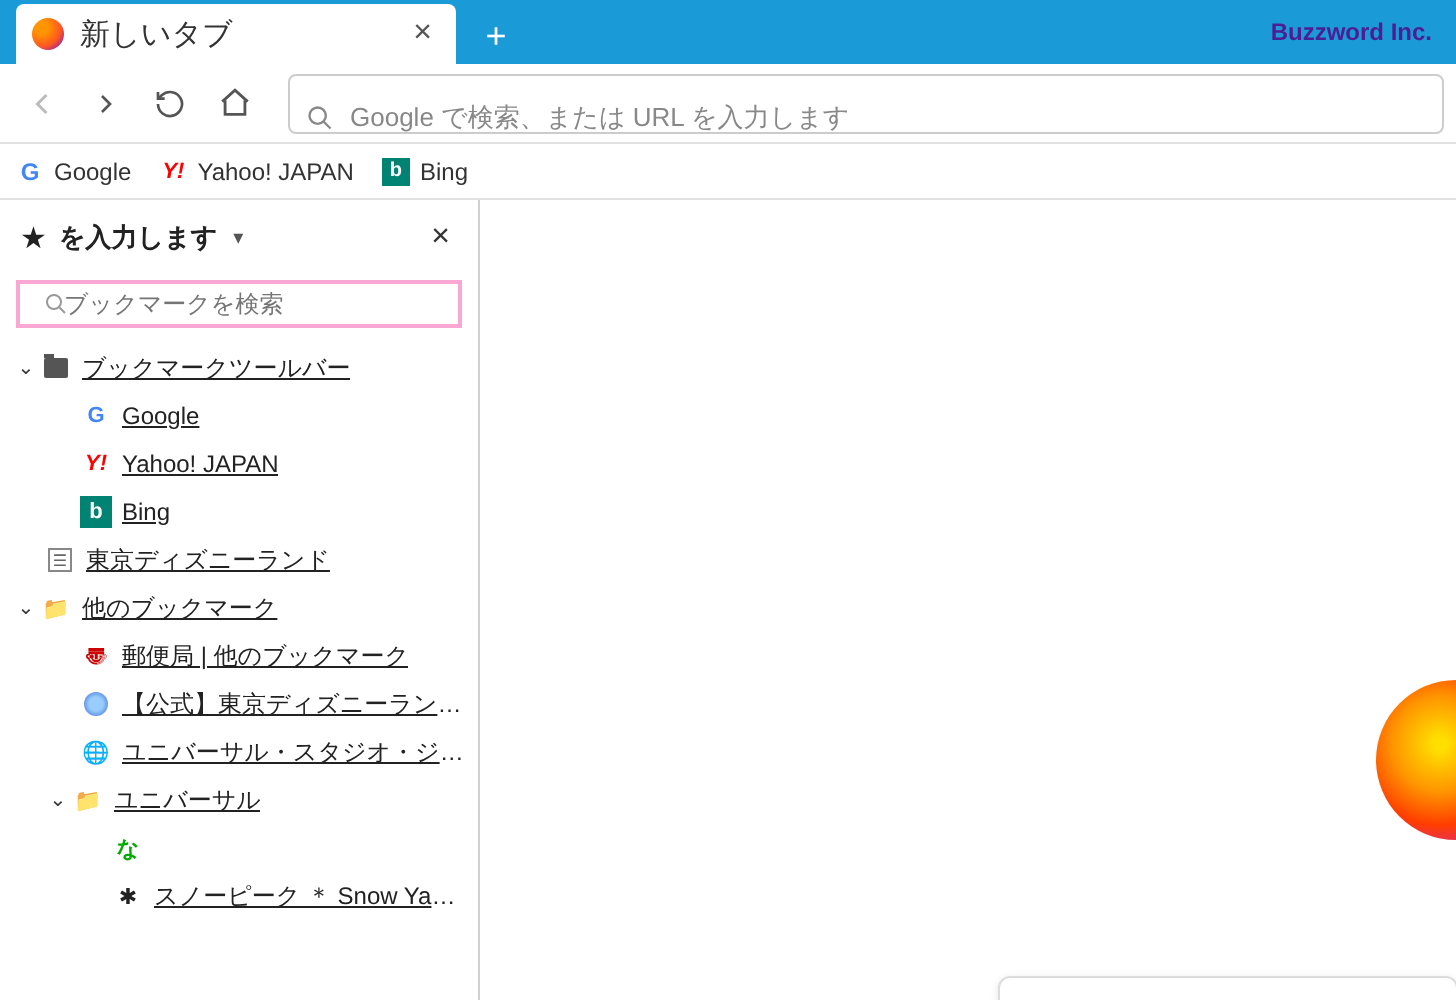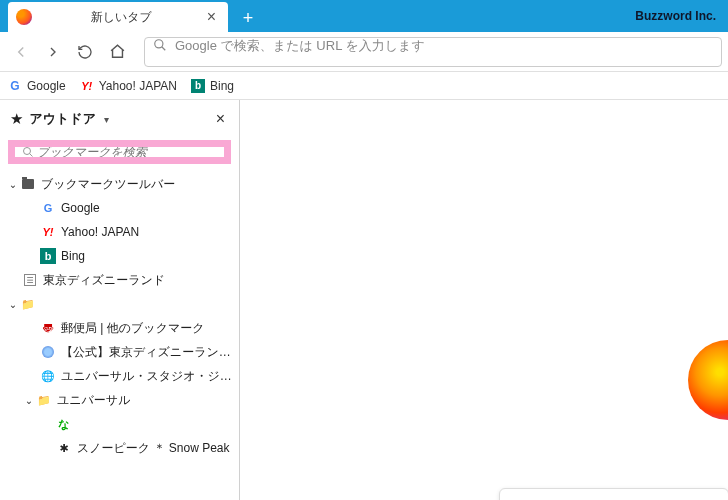--- a/index.html
+++ b/index.html
@@ -1,52 +1,52 @@
 <!DOCTYPE html>
 <html><head>
 <meta charset="utf-8">
 <style>
 * { margin: 0; padding: 0; box-sizing: border-box; font-family: "Meiryo UI", "Segoe UI", sans-serif; }
 html, body { width: 728px; height: 500px; overflow: hidden; background: #fff; }
 
 .titlebar { height: 32px; background: #1a9bd8; display: flex; align-items: flex-end; }
 .tab { background: #fff; height: 30px; margin-left: 8px; display: flex; align-items: center; padding: 0 8px; border-radius: 4px 4px 0 0; min-width: 220px; position: relative; cursor: pointer; }
 .tab-favicon { width: 16px; height: 16px; border-radius: 50%; background: radial-gradient(circle at 30% 30%, #ff9500 20%, #ff5722 60%, #6200ea 100%); margin-right: 8px; }
-.tab-title { font-size: 12px; color: #333; flex: 1; text-align: center; }
+.tab-title { font-size: 15px; color: #333; flex: 1; }
 .tab-close { font-size: 16px; color: #555; padding: 0 4px; cursor: pointer; }
 .newtab-btn { width: 28px; height: 28px; display: flex; align-items: center; justify-content: center; color: #fff; font-size: 18px; margin-left: 6px; cursor: pointer; }
-.window-title { margin-left: auto; color: #0f172a; font-size: 12px; padding-right: 12px; align-self: center; font-weight: bold; }
+.window-title { margin-left: auto; color: #4c1d95; font-size: 12px; padding-right: 12px; align-self: center; font-weight: bold; }
 
 .toolbar { height: 40px; background: #fff; display: flex; align-items: center; padding: 0 6px; border-bottom: 1px solid #e0e0e0; gap: 2px; }
 .tbtn { width: 30px; height: 30px; display: flex; align-items: center; justify-content: center; color: #555; border-radius: 4px; cursor: pointer; }
 .tbtn.disabled { color: #bbb; cursor: default; }
-.urlbar { flex: 1; height: 30px; background: #fff; border: 1px solid #ccc; border-radius: 4px; margin-left: 10px; display: flex; align-items: flex-start; padding: 0 8px; }
+.urlbar { flex: 1; height: 30px; background: #fff; border: 1px solid #ccc; border-radius: 4px; margin-left: 10px; display: flex; align-items: flex-end; padding: 0 8px; }
 .urlbar input { border: none; outline: none; flex: 1; font-size: 13px; color: #333; background: transparent; }
 .urlbar input::placeholder { color: #888; }
 
 .bmbar { height: 28px; background: #fff; display: flex; align-items: center; padding: 0 8px; gap: 14px; border-bottom: 1px solid #e0e0e0; }
 .bm-item { display: flex; align-items: center; gap: 5px; font-size: 12px; color: #333; cursor: pointer; }
 .icon-box { width: 14px; height: 14px; display: flex; align-items: center; justify-content: center; font-size: 10px; font-weight: bold; }
 
 .main { display: flex; height: calc(500px - 32px - 40px - 28px); }
 .sidebar { width: 240px; background: #fff; border-right: 1px solid #d0d0d0; display: flex; flex-direction: column; }
 .sb-header { height: 38px; display: flex; align-items: center; padding: 0 10px; gap: 6px; }
 .sb-header .star { font-size: 15px; color: #222; }
 .sb-header .sb-title { font-weight: bold; font-size: 13px; color: #222; }
 .sb-header .chev { font-size: 10px; color: #555; margin-left: 2px; }
 .sb-header .sb-close { margin-left: auto; font-size: 16px; color: #333; cursor: pointer; padding: 0 4px; }
 .sb-search { margin: 2px 8px 8px; }
-.sb-search input { width: 100%; height: 24px; border: 7px solid #f9a8d4; padding: 0 22px; font-size: 12px; outline: none; background: #fff; font-style: italic; }
+.sb-search input { width: 100%; height: 24px; border: 2px solid #f9a8d4; padding: 0 22px; font-size: 12px; outline: none; background: #fff; }
 .sb-search { position: relative; }
 .sb-search .mag { position: absolute; left: 14px; top: 50%; transform: translateY(-50%); color: #888; pointer-events: none; }
 .tree { flex: 1; overflow: auto; font-size: 12px; color: #222; }
 .tree-row { display: flex; align-items: center; height: 24px; padding-right: 6px; cursor: pointer; white-space: nowrap; overflow: hidden; }
 .tree-row .tw { display: flex; align-items: center; justify-content: center; width: 14px; font-size: 10px; color: #333; flex-shrink: 0; }
 .tree-row .ic { width: 16px; height: 16px; display: flex; align-items: center; justify-content: center; margin-right: 5px; flex-shrink: 0; font-size: 11px; }
-.tree-row .lbl { overflow: hidden; text-overflow: ellipsis; }
+.tree-row .lbl { overflow: hidden; text-overflow: ellipsis; text-decoration: underline; }
 .ind0 { padding-left: 6px; }
 .ind1 { padding-left: 22px; }
 .ind2 { padding-left: 40px; }
 .ind3 { padding-left: 56px; }
 
 .content { flex: 1; background: #fff; position: relative; overflow: hidden; }
 .ff-logo { position: absolute; right: -40px; top: 240px; width: 80px; height: 80px; border-radius: 50%; background: radial-gradient(circle at 40% 40%, #ffde00 5%, #ff9500 35%, #ff3d00 60%, #b71cff 100%); }
 .searchbox { position: absolute; right: -1px; top: 388px; height: 48px; width: 230px; background: #fff; border: 1px solid #ddd; border-radius: 6px; box-shadow: 0 1px 4px rgba(0,0,0,0.1); display: flex; align-items: center; padding: 0 14px; gap: 12px; }
 
 
@@ -126,21 +126,21 @@
     <span class="bing-icon">b</span>
     <span>Bing</span>
   </div>
 </div>
 
 <div class="main">
 
   <div class="sidebar">
     <div class="sb-header">
       <span class="star">★</span>
-      <span class="sb-title">アウトドア</span>
+      <span class="sb-title">を入力します</span>
       <span class="chev">▾</span>
       <span class="sb-close">×</span>
     </div>
     <div class="sb-search">
       <span class="mag">
         <svg width="12" height="12" viewBox="0 0 24 24" fill="none" stroke="#999" stroke-width="2">
             <circle cx="10" cy="10" r="7"></circle>
             <path d="M21 21l-6-6"></path>
           </svg>
       </span>
@@ -173,20 +173,21 @@
       <div class="tree-row ind1">
         <span class="ic">
             <span class="menu-icon">☰</span>
           </span>
         <span class="lbl">東京ディズニーランド</span>
       </div>
 
       <div class="tree-row ind0">
         <span class="tw">⌄</span>
         <span class="ic folder-icon">📁</span>
+        <span class="lbl">他のブックマーク</span>
       </div>
       <div class="tree-row ind2">
         <span class="ic jp-icon">〠</span>
         <span class="lbl">郵便局 | 他のブックマーク</span>
       </div>
       <div class="tree-row ind2">
         <span class="ic">
             <span class="disney-icon"></span>
           </span>
         <span class="lbl">【公式】東京ディズニーランド | ...</span>
@@ -199,21 +200,21 @@
       <div class="tree-row ind1">
         <span class="tw">⌄</span>
         <span class="ic folder-icon">📁</span>
         <span class="lbl">ユニバーサル</span>
       </div>
       <div class="tree-row ind3">
         <span class="ic green-icon">な</span>
       </div>
       <div class="tree-row ind3">
         <span class="ic snow-icon">✱</span>
-        <span class="lbl">スノーピーク ＊ Snow Peak</span>
+        <span class="lbl">スノーピーク ＊ Snow Yahoo</span>
       </div>
 
     </div>
   </div>
 
   <div class="content">
     <div class="ff-logo"></div>
     <div class="searchbox">
       
       

